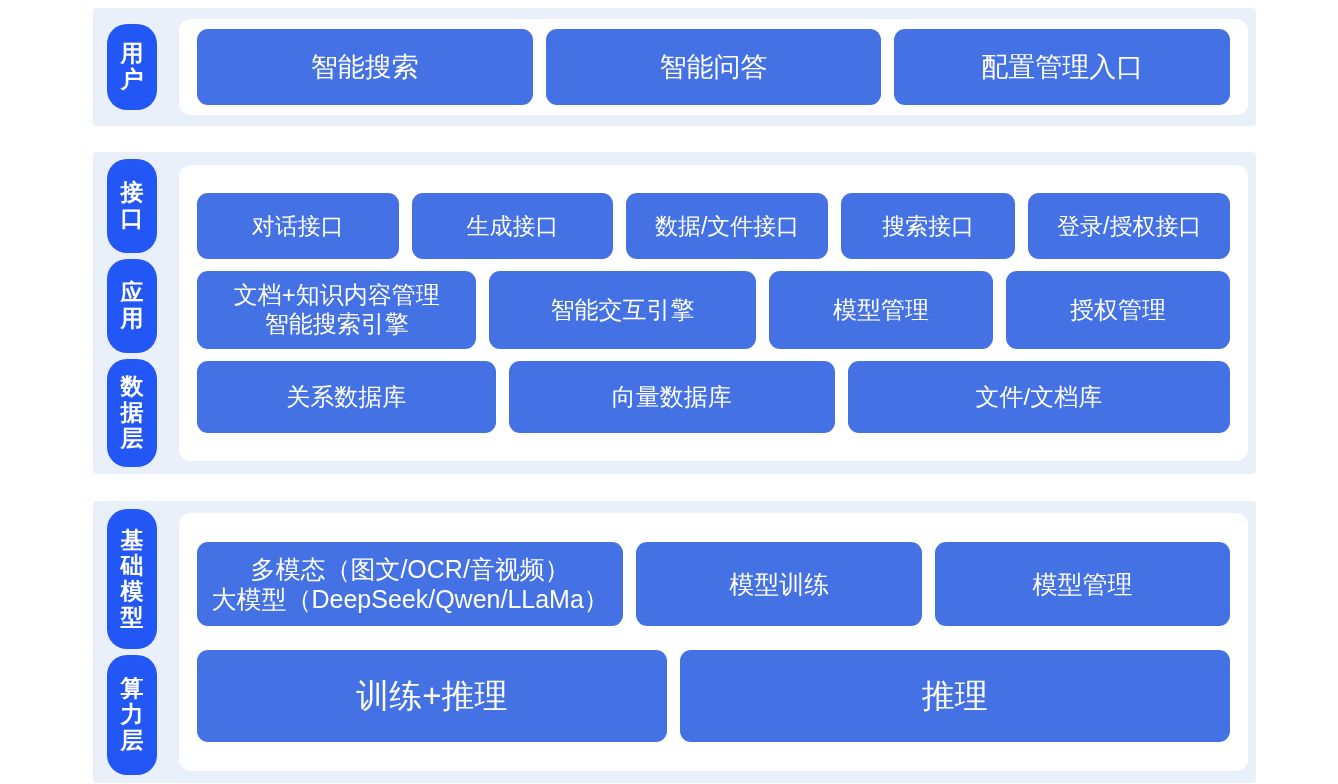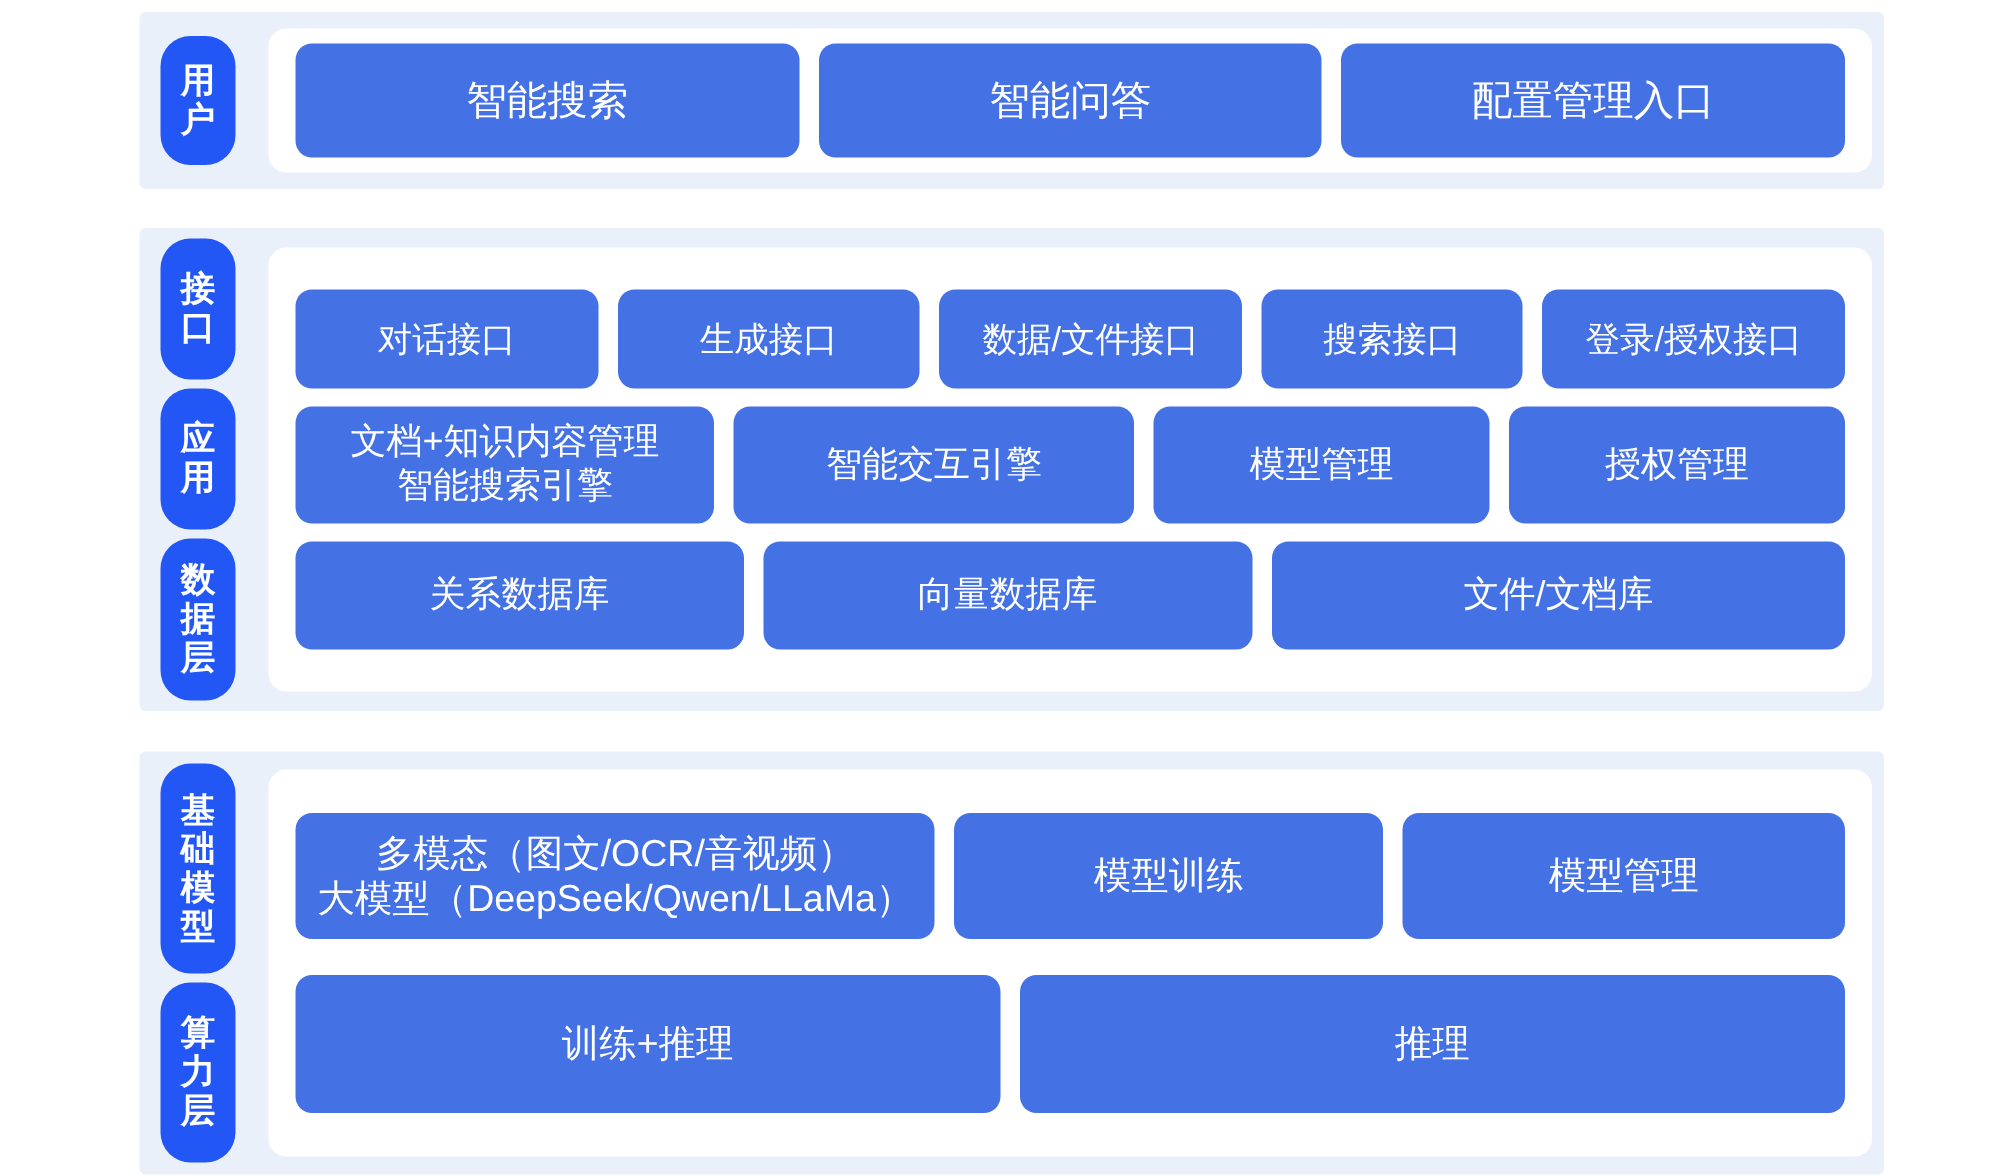--- a/index.html
+++ b/index.html
@@ -115,21 +115,21 @@
     line-height: 1.22;
     padding: 6px 10px;
     box-sizing: border-box;
     white-space: pre-line;
   }
   .row-user .card    { height: 76px; font-size: 27px; }
   .row-iface .card   { height: 66px; font-size: 23px; }
   .row-app .card     { height: 78px; font-size: 24px; }
   .row-data .card    { height: 72px; font-size: 24px; }
   .row-model .card   { height: 84px; font-size: 25px; }
-  .row-compute .card { height: 92px; font-size: 25px; }
+  .row-compute .card { height: 92px; font-size: 33px; }
   .card-2line { font-size: 23px; line-height: 1.2; }
 </style>
 </head>
 <body>
 
 <div id="arch">
 
   <div class="section section-user">
     <div class="rail">
       <div class="rail-label rail-1">

